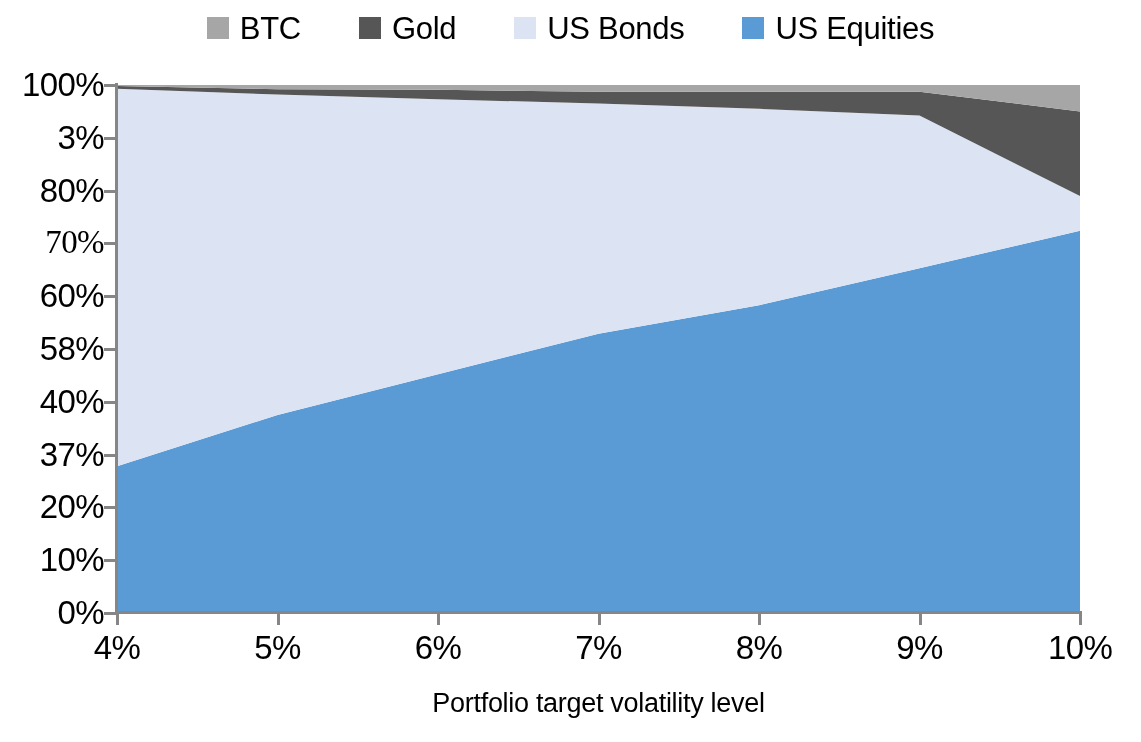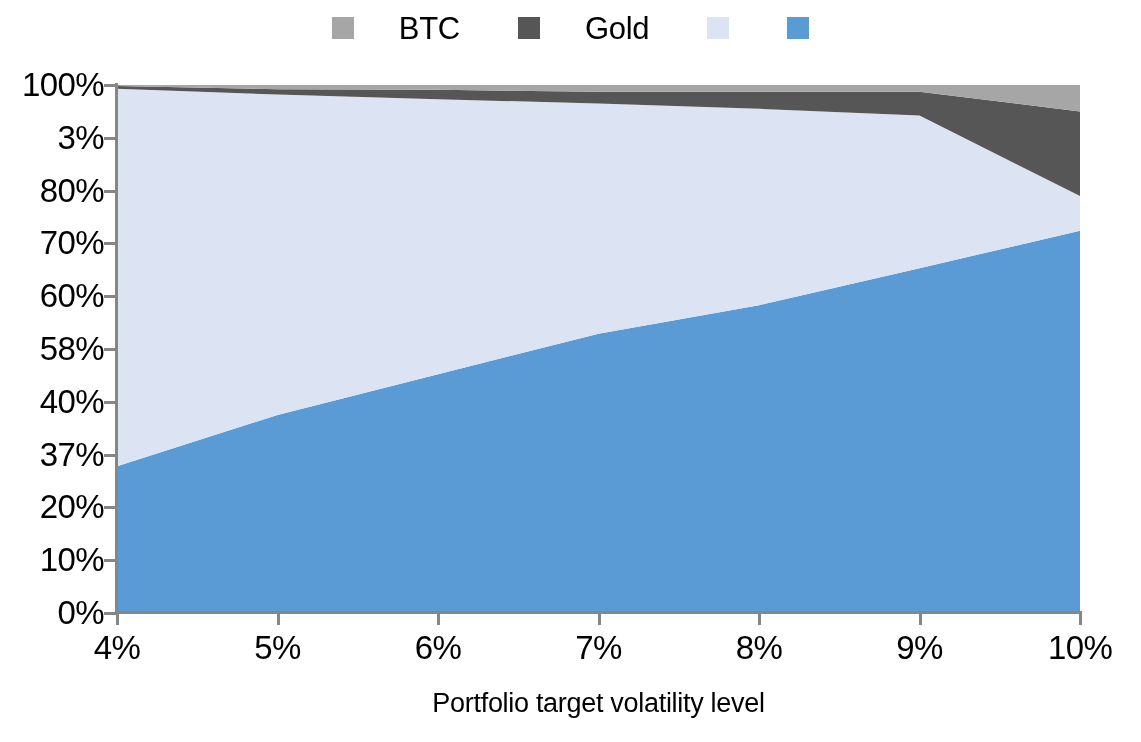--- a/index.html
+++ b/index.html
@@ -44,21 +44,20 @@
     width: 22px;
     height: 22px;
     flex: 0 0 auto;
   }
   .legend-label {
     font-size: 31px;
     line-height: 31px;
     color: #000000;
     white-space: nowrap;
     letter-spacing: -0.3px;
-    margin-left: 34px;
   }
 
   
   #plot-wrap {
     position: absolute;
     left: 117px;
     top: 85px;
     width: 963px;
     height: 528px;
   }
@@ -152,23 +151,25 @@
     <div class="legend-item">
       <span class="legend-swatch" style="background: rgb(166, 166, 166);"></span>
       <span class="legend-label">BTC</span>
     </div>
     <div class="legend-item">
       <span class="legend-swatch" style="background: rgb(86, 86, 86);"></span>
       <span class="legend-label">Gold</span>
     </div>
     <div class="legend-item">
       <span class="legend-swatch" style="background: rgb(220, 227, 242);"></span>
+      <span class="legend-label">US Bonds</span>
     </div>
     <div class="legend-item">
       <span class="legend-swatch" style="background: rgb(91, 155, 213);"></span>
+      <span class="legend-label">US Equities</span>
     </div>
   </div>
 
   <div id="plot-wrap">
     <svg id="plot-svg" viewBox="0 0 963 528" preserveAspectRatio="none">
         <path d="M 0 381.216 L 160.5 330 L 321 289.344 L 481.5 248.688 L 642 220.17600000000004 L 802.5 183.216 L 963 145.72799999999995 L 963 528 L 802.5 528 L 642 528 L 481.5 528 L 321 528 L 160.5 528 L 0 528 Z" fill="#5B9BD5" stroke="none" shape-rendering="geometricPrecision"></path>
         <path d="M 0 3.6960000000000264 L 160.5 9.504000000000019 L 321 14.255999999999972 L 481.5 18.480000000000018 L 642 23.760000000000048 L 802.5 30.62400000000008 L 963 110.88 L 963 145.72799999999995 L 802.5 183.216 L 642 220.17600000000004 L 481.5 248.688 L 321 289.344 L 160.5 330 L 0 381.216 Z" fill="#DCE3F2" stroke="none" shape-rendering="geometricPrecision"></path>
         <path d="M 0 1.05600000000004 L 160.5 4.224000000000046 L 321 4.751999999999953 L 481.5 6.864000000000033 L 642 6.864000000000033 L 802.5 6.864000000000033 L 963 26.400000000000034 L 963 110.88 L 802.5 30.62400000000008 L 642 23.760000000000048 L 481.5 18.480000000000018 L 321 14.255999999999972 L 160.5 9.504000000000019 L 0 3.6960000000000264 Z" fill="#565656" stroke="none" shape-rendering="geometricPrecision"></path>
         <path d="M 0 0 L 160.5 0 L 321 -1.1368683772161603e-13 L 481.5 0 L 642 0 L 802.5 1.1368683772161603e-13 L 963 0 L 963 26.400000000000034 L 802.5 6.864000000000033 L 642 6.864000000000033 L 481.5 6.864000000000033 L 321 4.751999999999953 L 160.5 4.224000000000046 L 0 1.05600000000004 Z" fill="#A6A6A6" stroke="none" shape-rendering="geometricPrecision"></path>
       </svg>
@@ -196,21 +197,21 @@
       <div class="x-tick" style="left: 437px;"></div>
       <div class="x-tick" style="left: 597.5px;"></div>
       <div class="x-tick" style="left: 758px;"></div>
       <div class="x-tick" style="left: 918.5px;"></div>
       <div class="x-tick" style="left: 1079px;"></div>
     </div>
   <div id="y-labels">
       <div class="y-label" style="top: 68px;">100%</div>
       <div class="y-label" style="top: 120.8px;">3%</div>
       <div class="y-label" style="top: 173.6px;">80%</div>
-      <div class="y-label" style="top: 226.4px;">70%</div>
+      <div class="y-label" style="top: 226.4px; font-family: Liberation Serif, serif;">70%</div>
       <div class="y-label" style="top: 279.2px;">60%</div>
       <div class="y-label" style="top: 332px;">58%</div>
       <div class="y-label" style="top: 384.8px;">40%</div>
       <div class="y-label" style="top: 437.6px;">37%</div>
       <div class="y-label" style="top: 490.4px;">20%</div>
       <div class="y-label" style="top: 543.2px;">10%</div>
       <div class="y-label" style="top: 596px;">0%</div>
     </div>
   <div id="x-labels">
       <div class="x-label" style="left: 117px;">4%</div>

